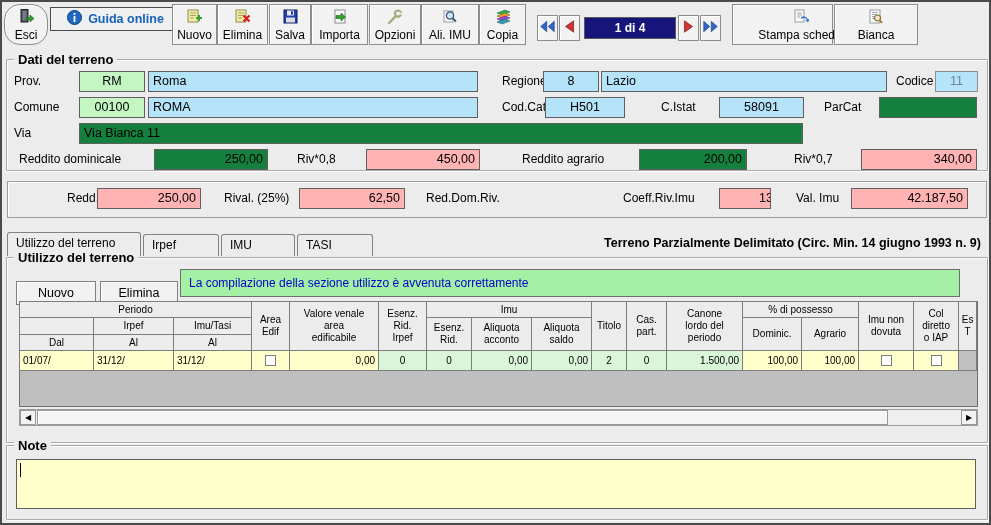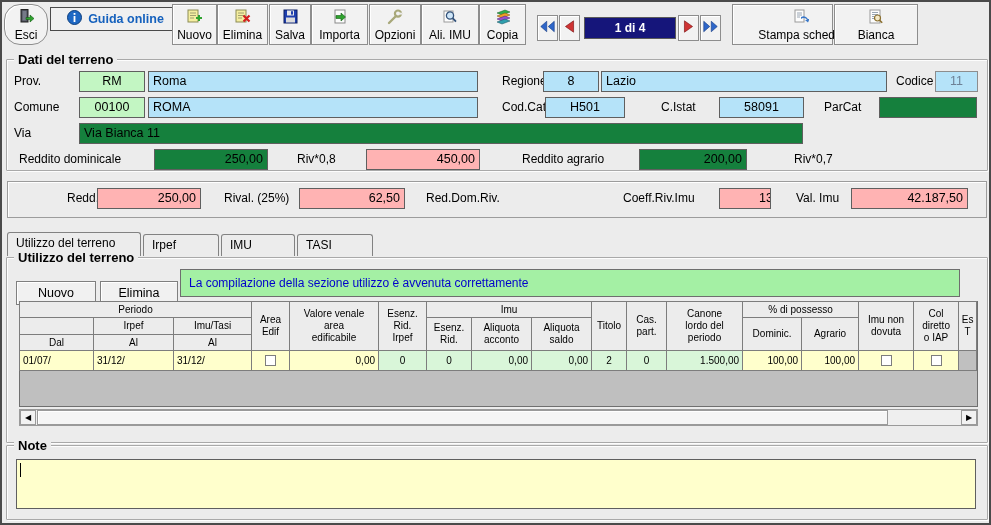--- a/index.html
+++ b/index.html
@@ -260,36 +260,38 @@
   <div class="lbl" style="left:12px;top:121px;">Via</div>
   <div class="fld f-yellow" style="left:77px;top:121px;width:724px;">Via Bianca 11</div>
 
   <div class="lbl" style="left:17px;top:147px;">Reddito dominicale</div>
   <div class="fld f-yellow rgt" style="left:152px;top:147px;width:114px;">250,00</div>
   <div class="lbl" style="left:295px;top:147px;">Riv*0,8</div>
   <div class="fld f-pink rgt" style="left:364px;top:147px;width:114px;">450,00</div>
   <div class="lbl" style="left:520px;top:147px;">Reddito agrario</div>
   <div class="fld f-yellow rgt" style="left:637px;top:147px;width:108px;">200,00</div>
   <div class="lbl" style="left:792px;top:147px;">Riv*0,7</div>
+  <div class="fld f-pink rgt" style="left:859px;top:147px;width:116px;">340,00</div>
 
   <div id="sumpanel"></div>
   <div class="lbl" style="left:20px;top:186px;margin-left:45px;">Redd. Dom.</div>
   <div class="fld f-pink rgt" style="left:95px;top:186px;width:104px;">250,00</div>
   <div class="lbl" style="left:222px;top:186px;">Rival. (25%)</div>
   <div class="fld f-pink rgt" style="left:297px;top:186px;width:106px;">62,50</div>
   <div class="lbl" style="left:424px;top:186px;">Red.Dom.Riv.</div>
   <div class="lbl" style="left:621px;top:186px;">Coeff.Riv.Imu</div>
   <div class="fld f-pink rgt" style="left:717px;top:186px;width:52px;">135</div>
   <div class="lbl" style="left:794px;top:186px;">Val. Imu</div>
   <div class="fld f-pink rgt" style="left:849px;top:186px;width:117px;">42.187,50</div>
 
   <div class="tab" style="left:5px;top:230px;width:134px;height:24px;">Utilizzo del terreno</div>
   <div class="tab" style="left:141px;top:232px;width:76px;">Irpef</div>
   <div class="tab" style="left:219px;top:232px;width:74px;">IMU</div>
   <div class="tab" style="left:295px;top:232px;width:76px;">TASI</div>
+  <div id="banner">Terreno Parzialmente Delimitato (Circ. Min. 14 giugno 1993 n. 9)</div>
 
   <div class="grp" style="left:4px;top:255px;width:982px;height:186px;"></div>
   <div class="grp-t" style="left:12px;top:249px;">Utilizzo del terreno</div>
 
   <div class="pushbtn" style="left:14px;top:279px;width:80px;">Nuovo</div>
   <div class="pushbtn" style="left:98px;top:279px;width:78px;">Elimina</div>
   <div id="msg">La compilazione della sezione utilizzo è avvenuta correttamente</div>
 
   <div id="gridpanel"></div>
   <table class="grid" style="position:absolute;left:17px;top:299px;">

